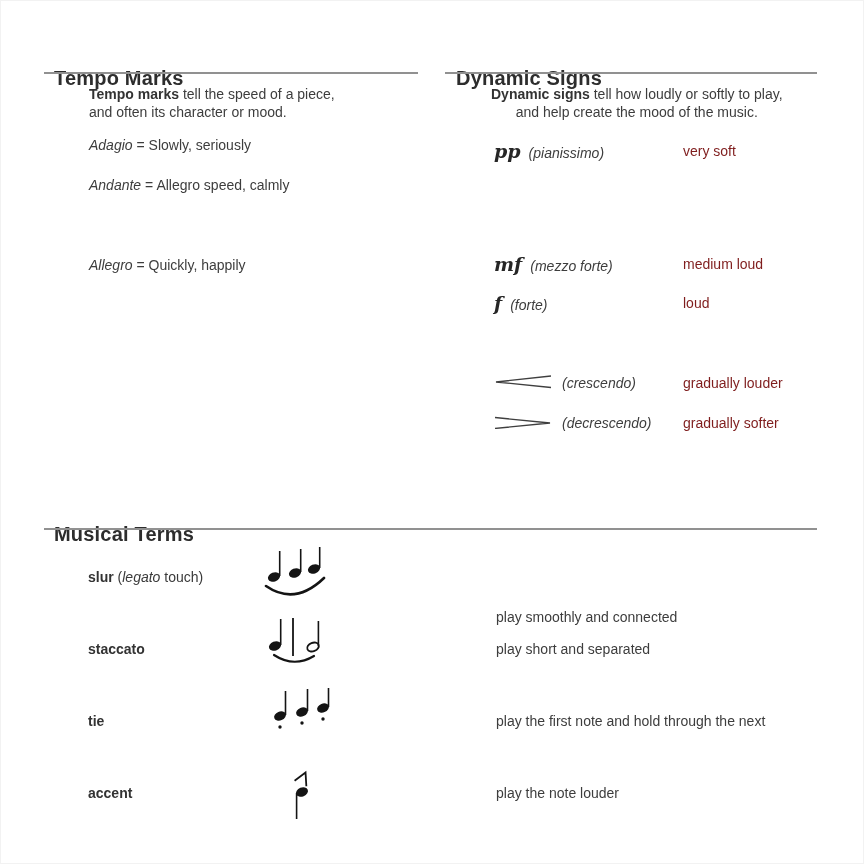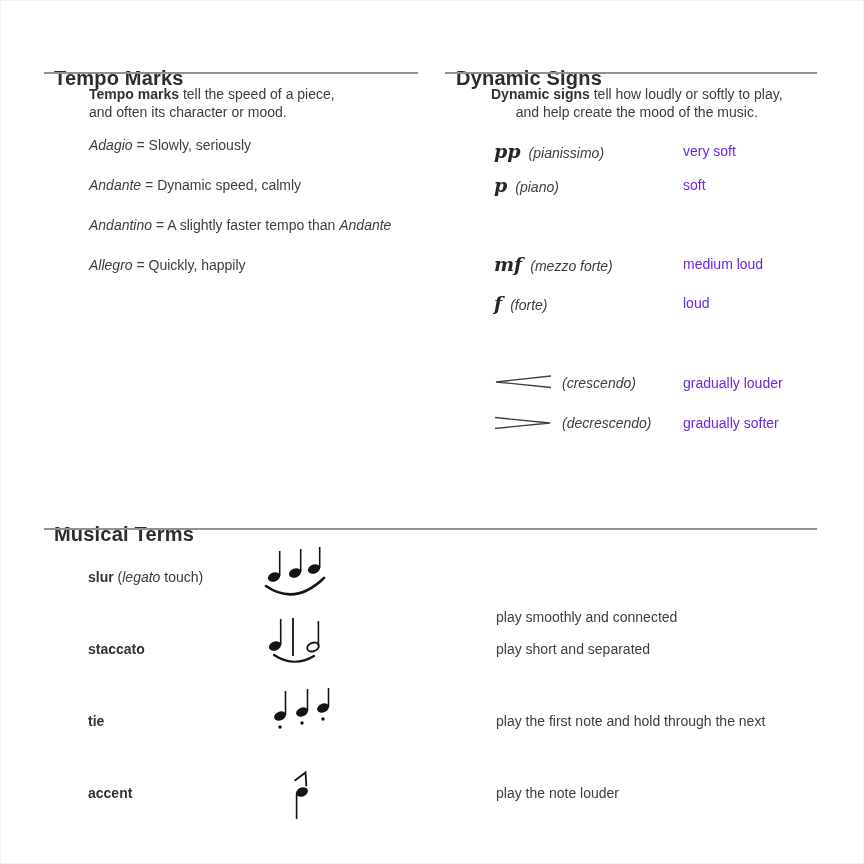--- a/index.html
+++ b/index.html
@@ -16,21 +16,21 @@
   .body-text{font-size:14px;line-height:17.5px;color:#3d3d3d;}
   .bold{font-weight:bold;color:#333333;}
   .it{font-style:italic;}
   .tempo-item{font-size:14px;line-height:17px;color:#3d3d3d;white-space:nowrap;}
   .dyn-row{position:absolute;left:493px;width:323px;height:22px;line-height:20px;white-space:nowrap;}
   .dyn-symbol{
     font-family:"DejaVu Serif",serif;font-style:italic;font-weight:bold;
     font-size:19px;color:#262626;
   }
   .dyn-name{font-size:14px;font-style:italic;color:#3d3d3d;margin-left:8px;}
-  .dyn-meaning{position:absolute;left:189px;top:0;font-size:14px;font-style:normal;color:#6d28d9;line-height:20px;}
+  .dyn-meaning{position:absolute;left:189px;top:0;font-size:14px;font-style:normal;color:#7f1d1d;line-height:20px;}
   .hairpin{vertical-align:-1px;margin-right:2px;}
   .term-label{font-size:14px;line-height:17px;white-space:nowrap;}
   .term-desc{font-size:14px;line-height:17px;color:#3d3d3d;white-space:nowrap;}
   .notation{position:absolute;}
   svg{display:block;}
 </style>
 </head>
 <body>
 
 <div class="page">
@@ -41,46 +41,36 @@
   <p class="abs body-text" style="left:88px;top:85px;margin:0;"><span class="bold">Tempo marks</span><span> tell the speed of a piece,</span><br><span>and often its character or mood.</span></p>
 
   <div class="abs tempo-item" style="left:88px;top:136px;">
     <span class="it">Adagio</span>
     <span>=</span>
     <span>Slowly, seriously</span>
   </div>
   <div class="abs tempo-item" style="left:88px;top:176px;">
     <span class="it">Andante</span>
     <span>=</span>
-    <span>Dynamic speed, calmly</span>
-  </div>
-  <div class="abs tempo-item" style="left:88px;top:216px;">
-    <span class="it">Andantino</span>
-    <span>=</span>
-    <span>A slightly faster tempo than</span>
-    <span class="it">Andante</span>
+    <span>Allegro speed, calmly</span>
   </div>
   <div class="abs tempo-item" style="left:88px;top:256px;">
     <span class="it">Allegro</span>
     <span>=</span>
     <span>Quickly, happily</span>
   </div>
 
   <h2 class="abs sec-heading" style="left:455px;top:49px;">Dynamic Signs</h2>
   <div class="abs heading-rule" style="left:444px;top:71px;width:372px;"></div>
 
   <p class="abs body-text" style="left:490px;top:85px;margin:0;text-align:center;"><span class="bold">Dynamic signs</span><span> tell how loudly or softly to play,</span><br><span>and help create the mood of the music.</span></p>
 
   <div class="dyn-row" style="top:134px;margin-top:6px;">
     <span class="dyn-symbol">pp</span><span class="dyn-name">(pianissimo)</span>
     <span class="dyn-meaning">very soft</span>
-  </div>
-  <div class="dyn-row" style="top:174px;">
-    <span class="dyn-symbol">p</span><span class="dyn-name">(piano)</span>
-    <span class="dyn-meaning">soft</span>
   </div>
   <div class="dyn-row" style="top:253px;">
     <span class="dyn-symbol">mf</span><span class="dyn-name">(mezzo forte)</span>
     <span class="dyn-meaning">medium loud</span>
   </div>
   <div class="dyn-row" style="top:292px;">
     <span class="dyn-symbol">f</span><span class="dyn-name">(forte)</span>
     <span class="dyn-meaning">loud</span>
   </div>
   <div class="dyn-row" style="top:372px;">

